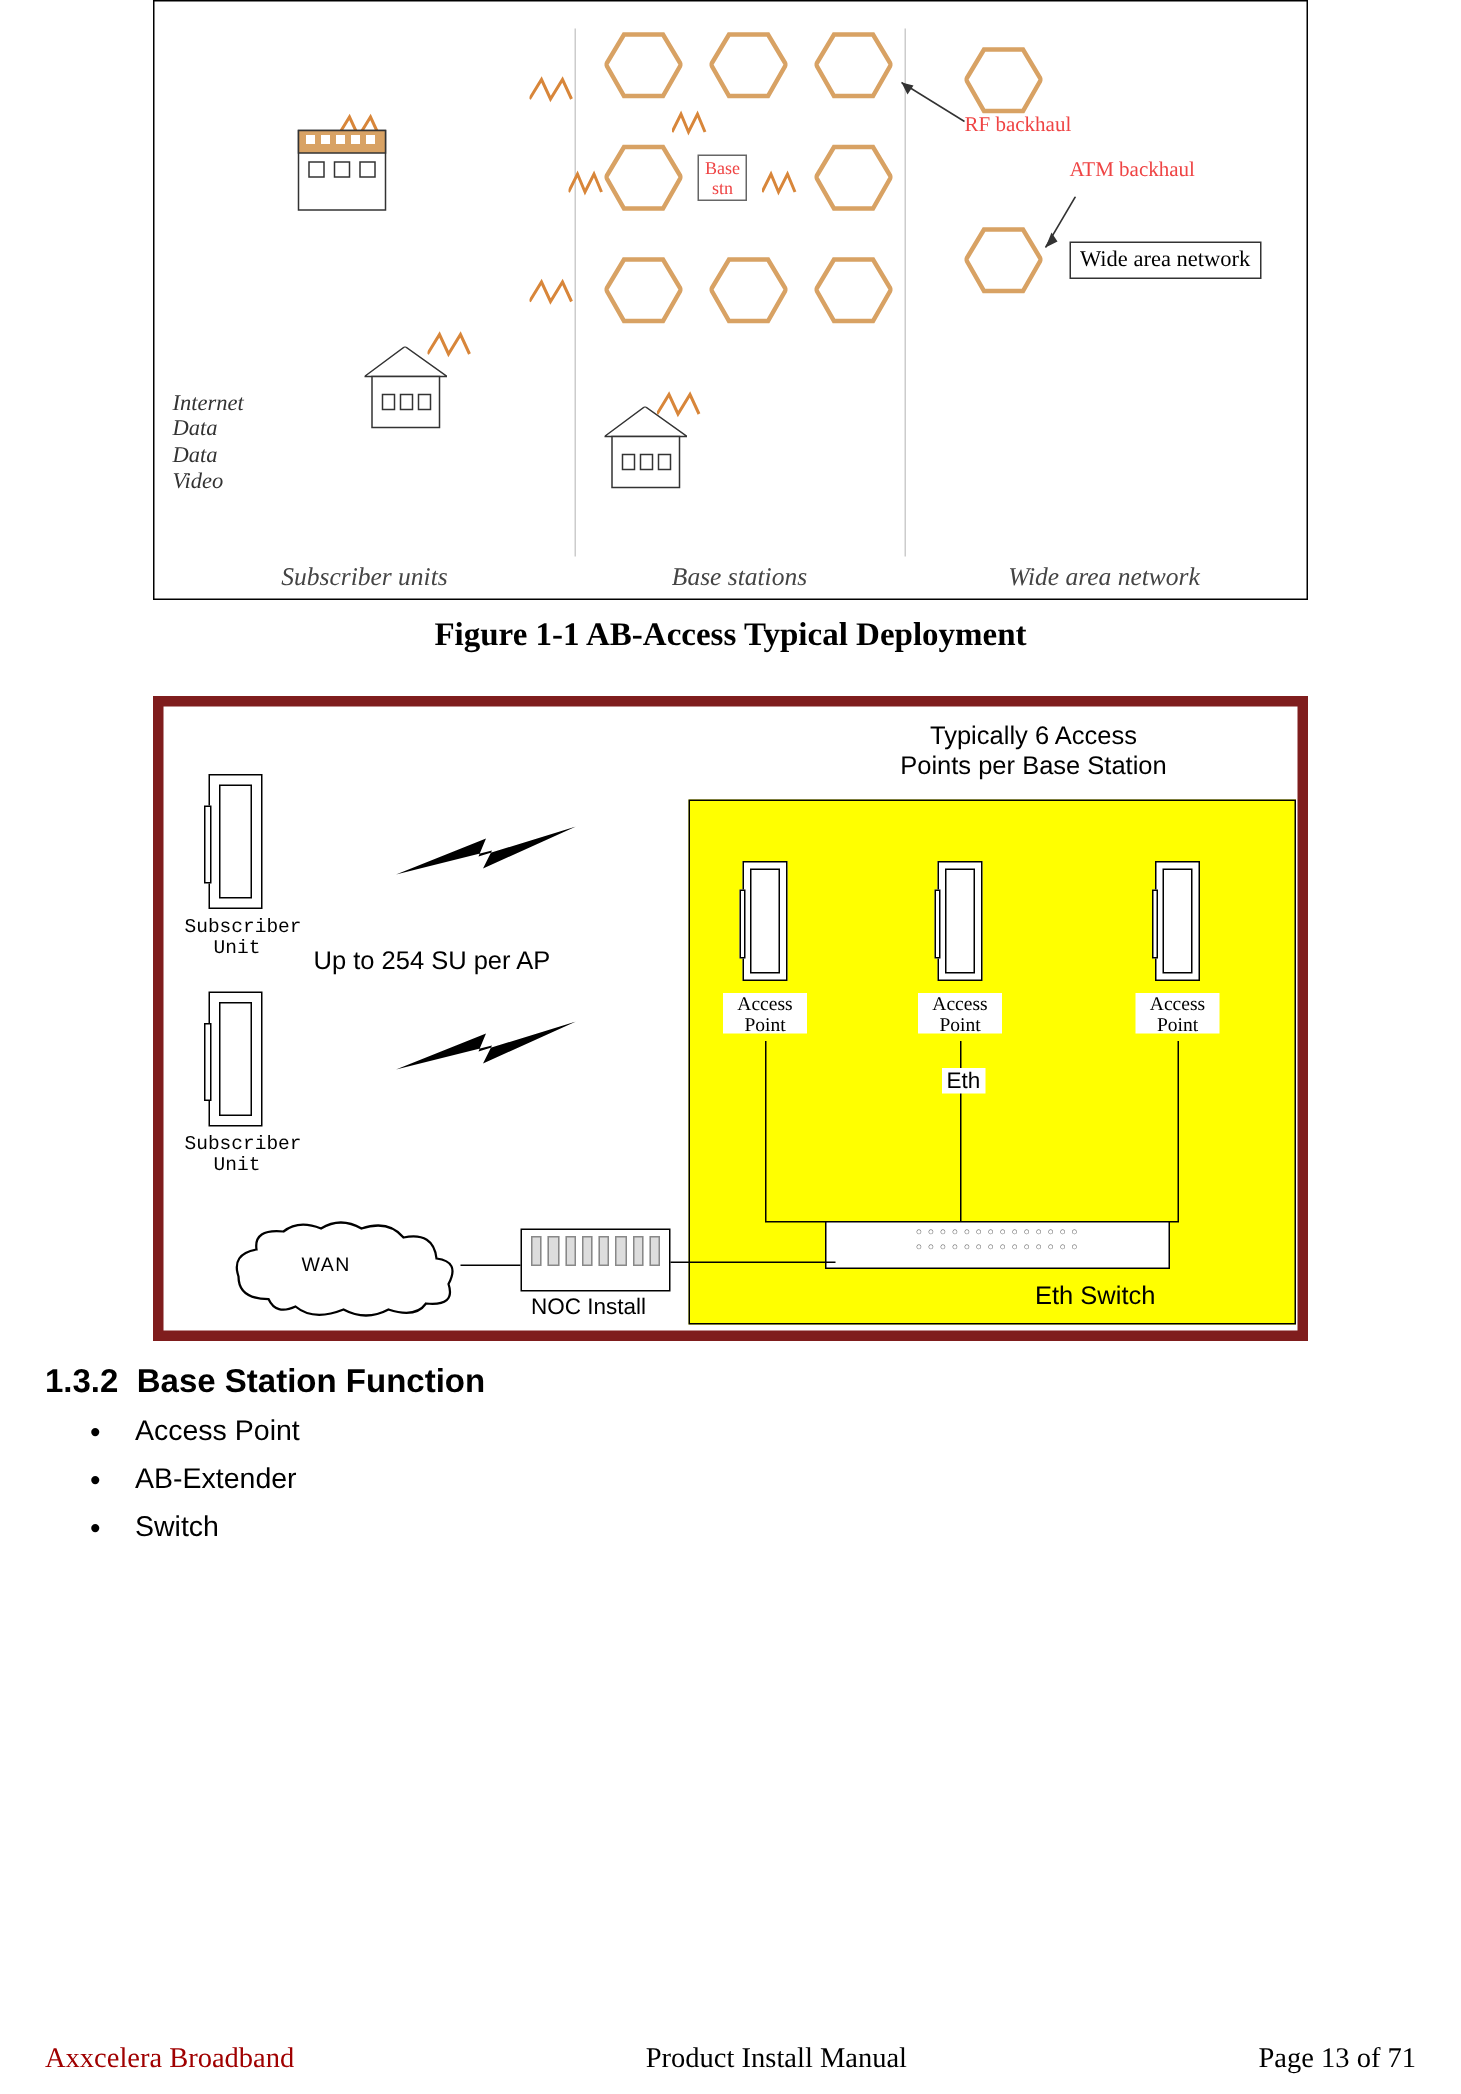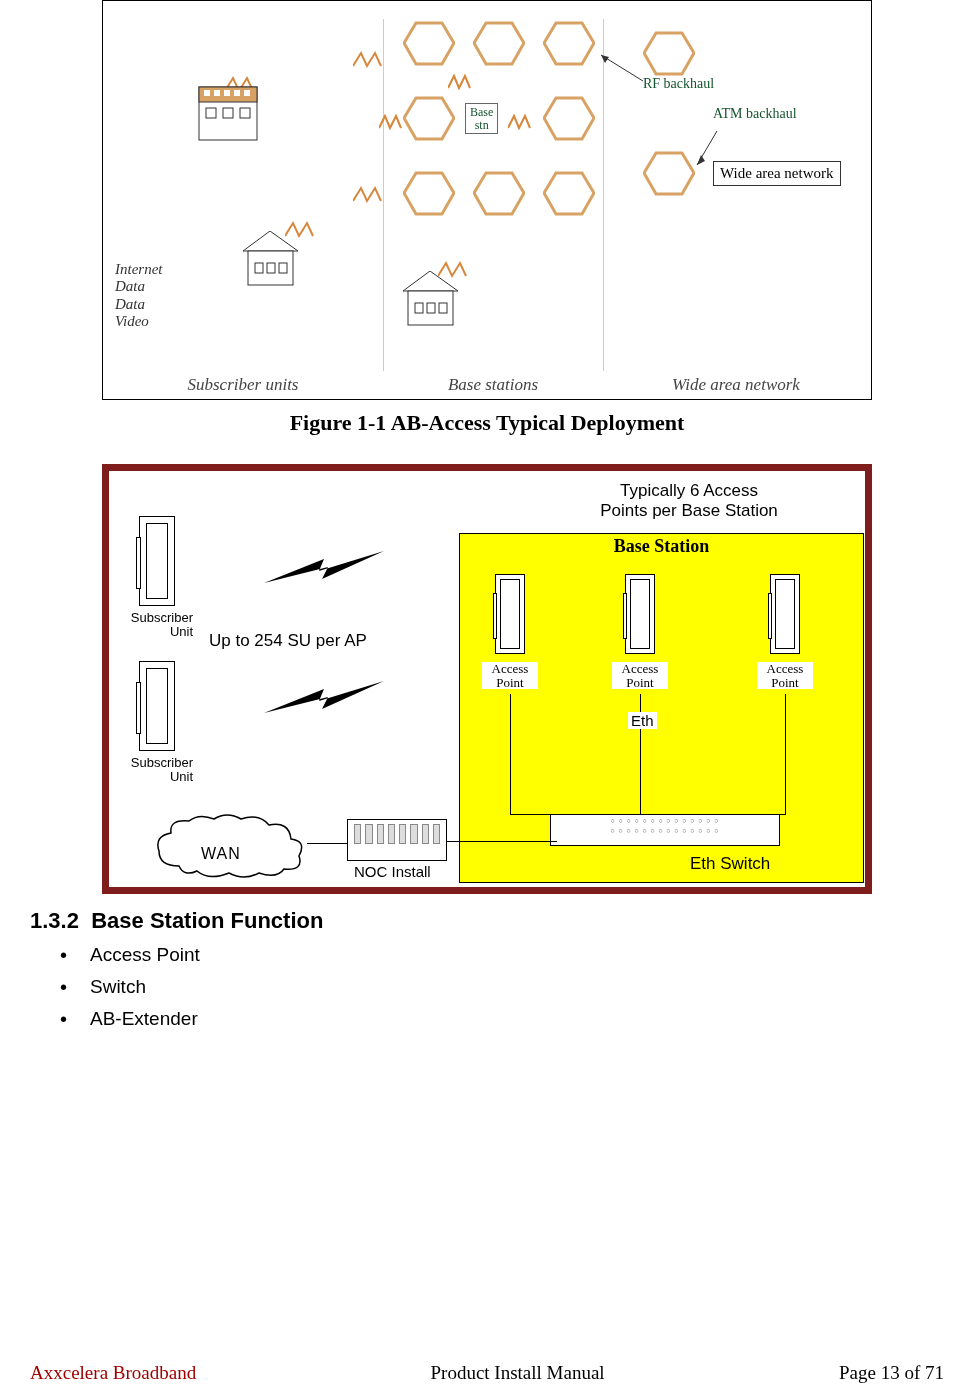--- a/index.html
+++ b/index.html
@@ -36,39 +36,39 @@
   }
   .hex { position:absolute; width:52px; height:45px; }
   .hex svg { width:100%; height:100%; }
   .hexpath { fill:none; stroke:#d8a264; stroke-width:3; }
   .bldg { position:absolute; }
   .antenna { position:absolute; }
   .col-labels { position:absolute; bottom:4px; left:0; right:0; display:flex; font-style:italic; color:#444; font-size:17px; }
   .col-labels div { text-align:center; }
   .col-sep { position:absolute; width:1px; background:#ccc; top:18px; bottom:28px; }
   .wan-box { position:absolute; border:1px solid #333; padding:3px 6px; font-size:15px; background:#fff; }
-  .fig1-label { position:absolute; font-size:14px; color:#14532d; }
+  .fig1-label { position:absolute; font-size:14px; color:#ef4444; }
   .services { position:absolute; left:12px; top:260px; font-style:italic; font-size:15px; line-height:1.15; color:#333; }
   .arrow { position:absolute; }
   .arrow line { stroke:#333; stroke-width:1; }
   .arrow polygon { fill:#333; }
 
   
   .fig2-wrap { margin:0 auto; width:770px; }
   .fig2-box { border:7px solid #7f1d1d; width:100%; height:430px; position:relative; background:#fff; }
   .device-rect {
     position:absolute; width:36px; height:90px; background:#fff; border:1px solid #000;
   }
   .device-rect::before {
     content:""; position:absolute; left:6px; top:6px; right:6px; bottom:6px; border:1px solid #000; background:#fff;
   }
   .device-rect::after {
     content:""; position:absolute; left:-4px; top:20px; width:3px; height:50px; background:#fff; border:1px solid #000;
   }
-  .dev-label { position:absolute; font-size:13px; text-align:right; font-family:Liberation Sans, sans-serif; line-height:1.05; }
+  .dev-label { position:absolute; font-size:13px; text-align:center; font-family:Liberation Mono, monospace; line-height:1.05; }
   .ann-label { position:absolute; font-size:17px; font-family:Arial,Helvetica,sans-serif; }
   .bolt { position:absolute; width:120px; height:40px; }
   .bolt svg { width:100%; height:100%; }
   .bolt path { fill:#000; }
   .base-station {
     position:absolute; left:350px; top:62px; width:405px; height:350px; background:#ffff00; border:1px solid #000;
   }
   .base-title { text-align:center; font-weight:bold; font-size:18px; color:#000; background:#ffff00; padding:2px 0; }
   .ap-dev { position:absolute; width:30px; height:80px; background:#fff; border:1px solid #000; }
   .ap-dev::before { content:""; position:absolute; left:4px; top:4px; right:4px; bottom:4px; border:1px solid #000; }
@@ -77,21 +77,21 @@
   .eth-switch { position:absolute; left:90px; top:280px; width:230px; height:32px; border:1px solid #000; background:#fff; }
   .eth-switch .dots { font-size:7px; letter-spacing:1px; line-height:1; text-align:center; padding-top:3px; color:#555; white-space:nowrap; overflow:hidden; }
   .eth-switch-lbl { position:absolute; font-size:17px; font-family:Arial,sans-serif; }
   .eth-lbl { position:absolute; font-size:15px; background:#fff; padding:0 3px; font-family:Arial,sans-serif; }
   .noc-router { position:absolute; left:238px; top:348px; width:100px; height:42px; border:1px solid #000; background:#fff; }
   .noc-router .bars { position:absolute; top:4px; left:6px; right:6px; bottom:16px; display:flex; gap:4px; }
   .noc-router .bars span { flex:1; background:#ddd; border:1px solid #888; }
   .noc-label { position:absolute; font-size:15px; font-family:Arial,sans-serif; }
   .wan-cloud { position:absolute; left:40px; top:340px; width:160px; height:70px; }
   .wan-cloud svg { width:100%; height:100%; }
-  .wan-cloud-text { position:absolute; left:92px; top:364px; font-size:16px; font-family:Arial,sans-serif; letter-spacing:1px;margin-top:10px; }
+  .wan-cloud-text { position:absolute; left:92px; top:364px; font-size:13px; font-family:Arial,sans-serif; letter-spacing:1px; }
   .wire { position:absolute; background:#000; }
 
   .section-heading { font-family:Arial,Helvetica,sans-serif; font-weight:bold; font-size:22px; margin:14px 0 6px 0; }
   .body-text { font-size:19px; line-height:1.25; text-align:justify; margin:0 0 16px 0; }
   ul.bullets { list-style:none; padding:0; margin:0 0 0 30px; }
   ul.bullets li { font-family:Arial,Helvetica,sans-serif; font-size:19px; margin:10px 0; position:relative; padding-left:30px; }
   ul.bullets li::before { content:"•"; position:absolute; left:0; font-size:20px; }
 
   .footer { position:absolute; bottom:12px; left:30px; right:30px; display:flex; justify-content:space-between; font-size:19px; }
   .footer .left { color:#a00000; }
@@ -246,21 +246,20 @@
       <div class="bolt" style="left:155px; top:80px;"><svg viewBox="0 0 120 40">
             <path d="M0 32 L60 8 L55 20 L120 0 L58 28 L64 16 Z"></path>
           </svg></div>
       <div class="bolt" style="left:155px; top:210px;"><svg viewBox="0 0 120 40">
             <path d="M0 32 L60 8 L55 20 L120 0 L58 28 L64 16 Z"></path>
           </svg></div>
 
       <div class="ann-label" style="left:100px; top:160px;">Up to 254 SU per AP</div>
 
       <div class="base-station">
-        <div class="base-title">Base Station</div>
 
         <div class="ap-dev" style="left:35px; top:40px;"></div>
         <div class="ap-label" style="left:22px; top:128px; width:56px;">Access Point</div>
 
         <div class="ap-dev" style="left:165px; top:40px;"></div>
         <div class="ap-label" style="left:152px; top:128px; width:56px;">Access Point</div>
 
         <div class="ap-dev" style="left:310px; top:40px;"></div>
         <div class="ap-label" style="left:297px; top:128px; width:56px;">Access Point</div>
 
@@ -302,22 +301,22 @@
       </div>
       <div class="wan-cloud-text">WAN</div>
     </div>
   </div>
 
   <div class="section-heading">
     <span>1.3.2</span>&nbsp;&nbsp;<span>Base Station Function</span>
   </div>
   <ul class="bullets">
     <li>Access Point</li>
+    <li>AB-Extender</li>
     <li>Switch</li>
-    <li>AB-Extender</li>
   </ul>
 
 </div>
 
 <div class="footer">
   <span class="left">Axxcelera Broadband</span>
   <span>Product Install Manual</span>
   <span>Page 13 of 71</span>
 </div>
 

